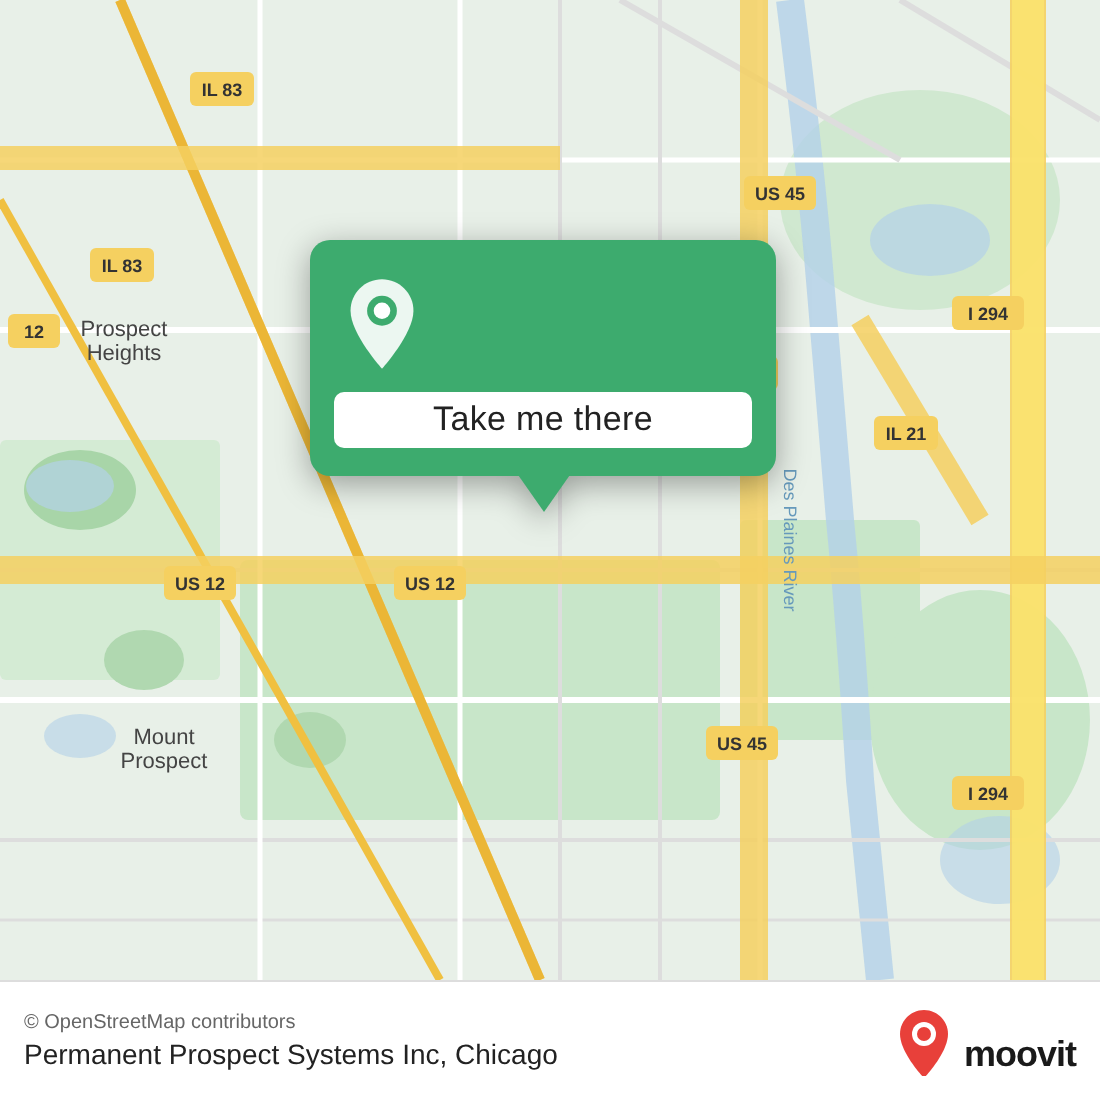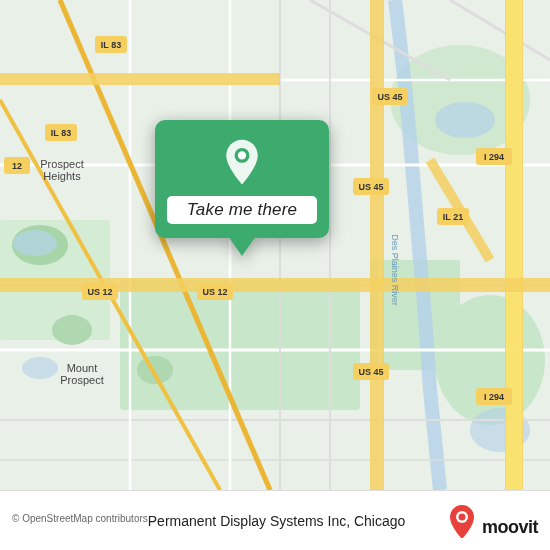--- a/index.html
+++ b/index.html
@@ -24,29 +24,28 @@
     #map-svg {
       width: 100%;
       height: 100%;
     }
 
     
     #popup {
       position: absolute;
       top: 120px;
       left: 155px;
-      width: 174px;
+      width: 233px;
       background: #3dab6e;
       border-radius: 10px;
       display: flex;
       flex-direction: column;
-      align-items: center;
+      align-items: flex-start;
       padding: 18px 12px 14px 12px;
       filter: drop-shadow(0 4px 8px rgba(0,0,0,0.35));
-      font-style: italic;
     }
 
     #popup::after {
       content: '';
       position: absolute;
       bottom: -18px;
       left: 50%;
       transform: translateX(-50%);
       width: 0;
       height: 0;
@@ -81,21 +80,21 @@
       background: white;
       display: flex;
       align-items: center;
       padding: 0 12px;
       border-top: 1px solid #ddd;
       position: relative;
     }
 
     #bottom-info {
       display: flex;
-      flex-direction: row;
+      flex-direction: column;
       flex: 1;
     }
 
     #attribution {
       font-size: 10px;
       color: #666;
       margin-bottom: 2px;
     }
 
     #place-name {
@@ -231,21 +230,21 @@
       <circle cx="24" cy="21" r="9" fill="#3dab6e"></circle>
       <circle cx="24" cy="21" r="5" fill="white"></circle>
     </svg>
     <div id="popup-label">Take me there</div>
   </div>
 </div>
 
 <div id="bottom-bar">
   <div id="bottom-info">
     <span id="attribution">© OpenStreetMap contributors</span>
-    <span id="place-name">Permanent Display Systems Inc, Chicago</span>
+    <span id="place-name">Permanent Prospect Systems Inc, Chicago</span>
   </div>
   <div id="moovit-logo">
     <svg id="moovit-pin" viewBox="0 0 28 34" xmlns="http://www.w3.org/2000/svg">
       <path d="M14 1C7.4 1 2 6.4 2 13c0 9.5 12 22 12 22S26 22.5 26 13C26 6.4 20.6 1 14 1z" fill="#e8403a"></path>
       <circle cx="14" cy="13" r="6" fill="white"></circle>
       <circle cx="14" cy="13" r="3.5" fill="#e8403a"></circle>
     </svg>
     <span id="moovit-text">moovit</span>
   </div>
 </div>

